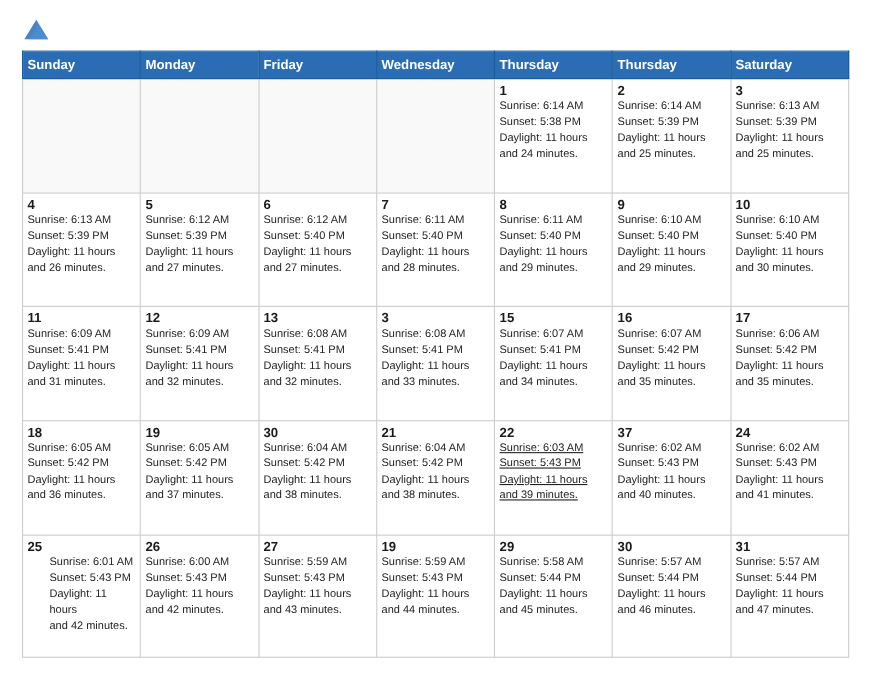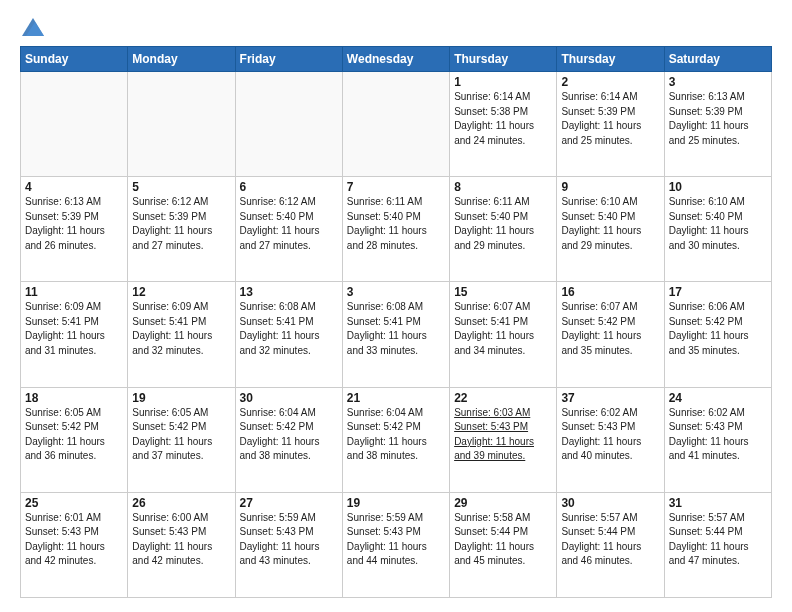--- a/index.html
+++ b/index.html
@@ -315,21 +315,21 @@
             <div class="day-number">24</div>
             <div class="day-info" style="white-space: pre-line;">Sunrise: 6:02 AM
 Sunset: 5:43 PM
 Daylight: 11 hours
 and 41 minutes.</div>
           </td>
         </tr>
         <tr>
           <td>
             <div class="day-number">25</div>
-            <div class="day-info" style="white-space: pre-line;">Sunrise: 6:01 AM
+            <div class="day-info" style="white-space: pre-line; margin-left: 20px;">Sunrise: 6:01 AM
 Sunset: 5:43 PM
 Daylight: 11 hours
 and 42 minutes.</div>
           </td>
           <td>
             <div class="day-number">26</div>
             <div class="day-info" style="white-space: pre-line;">Sunrise: 6:00 AM
 Sunset: 5:43 PM
 Daylight: 11 hours
 and 42 minutes.</div>

